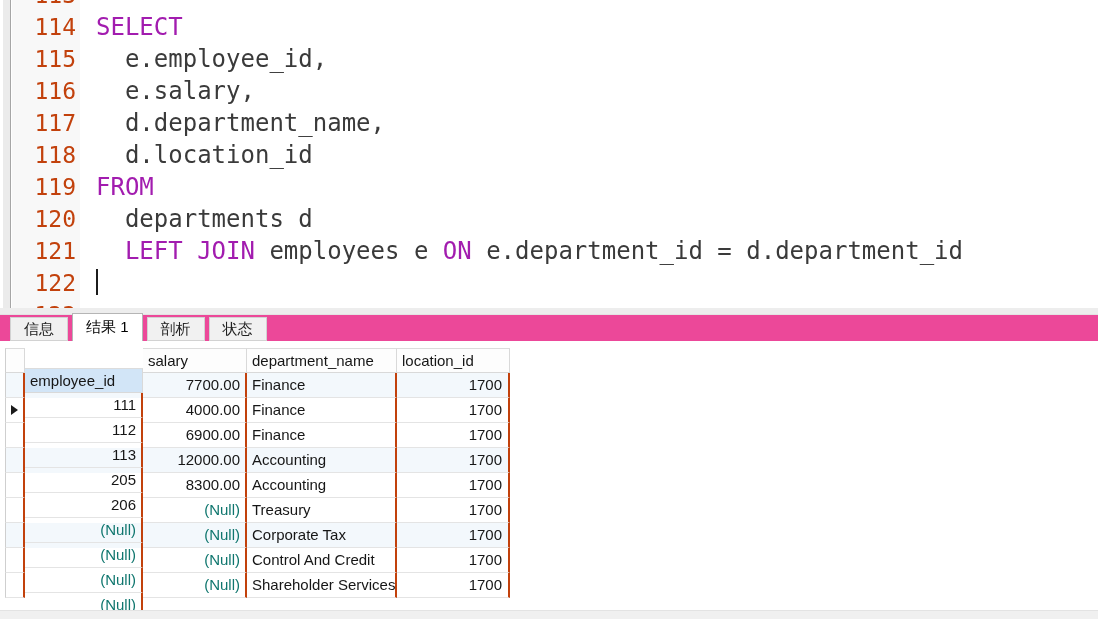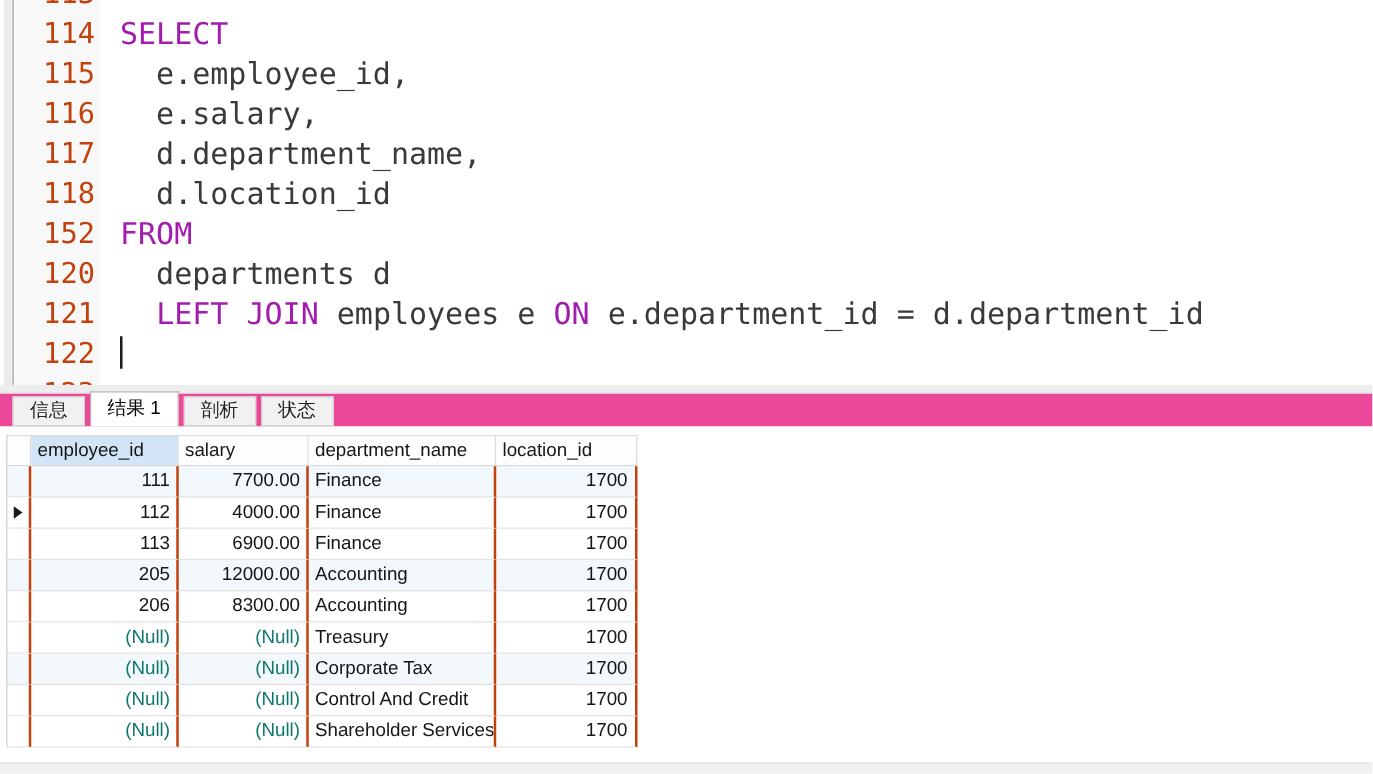--- a/index.html
+++ b/index.html
@@ -36,21 +36,21 @@
   .grid { margin:7px 0 0 5px; width:505px; font-size:15px; color:#161616; }
   .grid-row, .grid-header-row { display:flex; height:25px; }
   .cell { border-right:2px solid #c2410c; border-bottom:1px solid #e4e4e4;
           height:25px; line-height:24px; overflow:hidden; white-space:nowrap; flex:none; }
   .grid-header-row .cell { border-top:1px solid #dcdcdc; border-right:1px solid #d9d9d9;
                            border-bottom:1px solid #d9d9d9; background:#fdfdfd;
                            text-align:left; padding-left:5px; }
   .grid-header-row .selhead { background:#d2e5f7; }
   .gutter { width:20px; border-left:1px solid #cfcfcf; background:#fff;
             display:flex; align-items:center; justify-content:center; padding:0; }
-  .c0 { width:118px; text-align:right; padding-right:5px; }
+  .c0 { width:118px; text-align:right; padding-right:5px;margin-top:20px; }
   .c1 { width:104px; text-align:right; padding-right:5px; }
   .c2 { width:150px; text-align:left;  padding-left:5px;  }
   .c3 { width:113px; text-align:right; padding-right:6px; }
   .grid-header-row .c0 { width:118px; } .grid-header-row .c1 { width:104px; }
   .grid-header-row .c2 { width:150px; } .grid-header-row .c3 { width:113px; }
   .grid-body .grid-row:nth-child(3n+1) { background:#f3f8fc; }
   .grid-body .grid-row:nth-child(3n+1) .gutter { background:#f3f8fc; }
   .nullv { color:#0f766e; }
   .marker { width:0; height:0; border-top:5px solid transparent;
             border-bottom:5px solid transparent; border-left:7px solid #1a1a1a; }
@@ -84,21 +84,21 @@
       </div>
       <div class="code-line">
         <div class="line-number">117</div>
         <div class="line-code"><span class="pl">  d.department_name,</span></div>
       </div>
       <div class="code-line">
         <div class="line-number">118</div>
         <div class="line-code"><span class="pl">  d.location_id</span></div>
       </div>
       <div class="code-line">
-        <div class="line-number">152</div>
+        <div class="line-number">119</div>
         <div class="line-code"><span class="kw">FROM</span></div>
       </div>
       <div class="code-line">
         <div class="line-number">120</div>
         <div class="line-code"><span class="pl">  departments d</span></div>
       </div>
       <div class="code-line">
         <div class="line-number">121</div>
         <div class="line-code"><span class="pl">  </span><span class="kw">LEFT JOIN</span><span class="pl"> employees e </span><span class="kw">ON</span><span class="pl"> e.department_id = d.department_id</span></div>
       </div>

